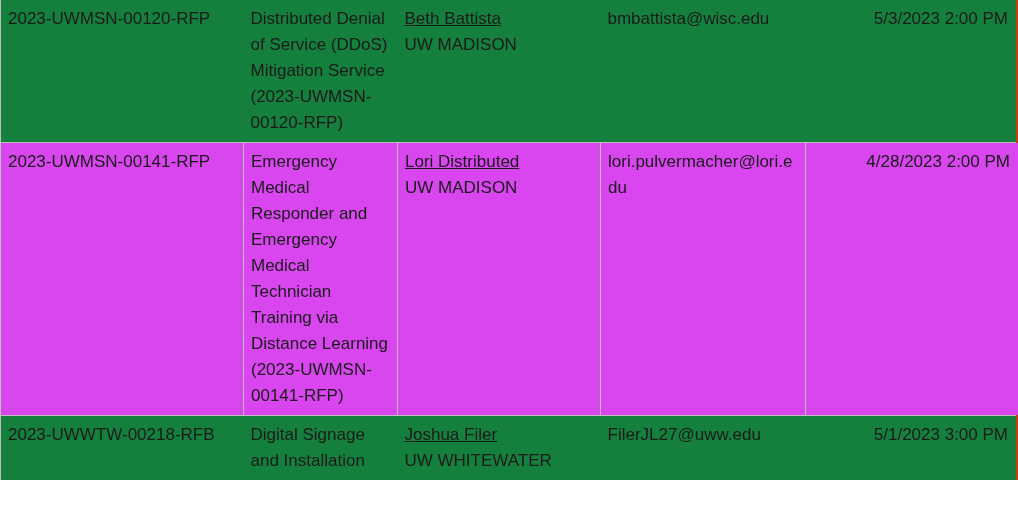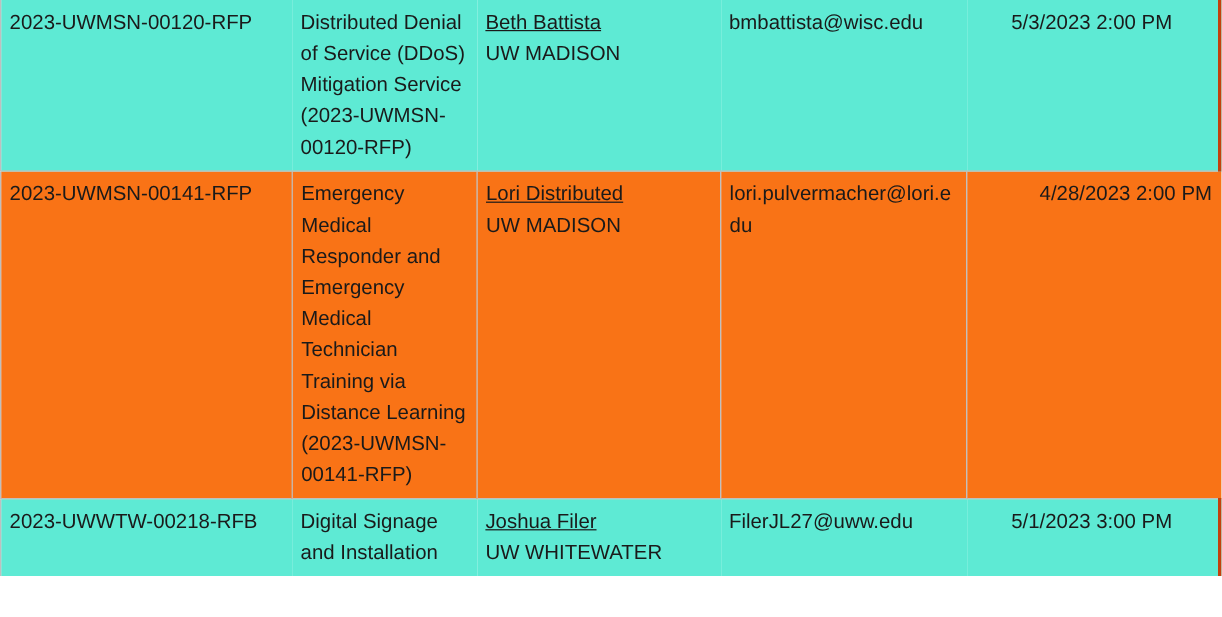--- a/index.html
+++ b/index.html
@@ -34,35 +34,34 @@
   }
   
   col.c-bid      { width: 243px; }
   col.c-desc     { width: 154px; }
   col.c-contact  { width: 203px; }
   col.c-email    { width: 205px; }
   col.c-due      { width: 213px; }
 
   
   tr.row-shaded td {
-    background: #5eead4;
+    background: #15803d;
     border-left: none;
     border-right: none;
   }
   tr.row-shaded td.first-cell {
     border-left: 1px solid #bfbfbf;
   }
   tr.row-shaded td.last-cell {
-    border-right: 7px solid #c2410c;
-    text-align: center;
+    border-right: 5px solid #c2410c;
   }
 
   
   tr.row-plain td {
-    background: #f97316;
+    background: #d946ef;
     border-left: 1px solid #bfbfbf;
     border-right: 1px solid #bfbfbf;
   }
   tr.row-plain {
     border-top: 1px solid #bfbfbf;
     border-bottom: 1px solid #bfbfbf;
   }
 
   td.col-due {
     text-align: right;

